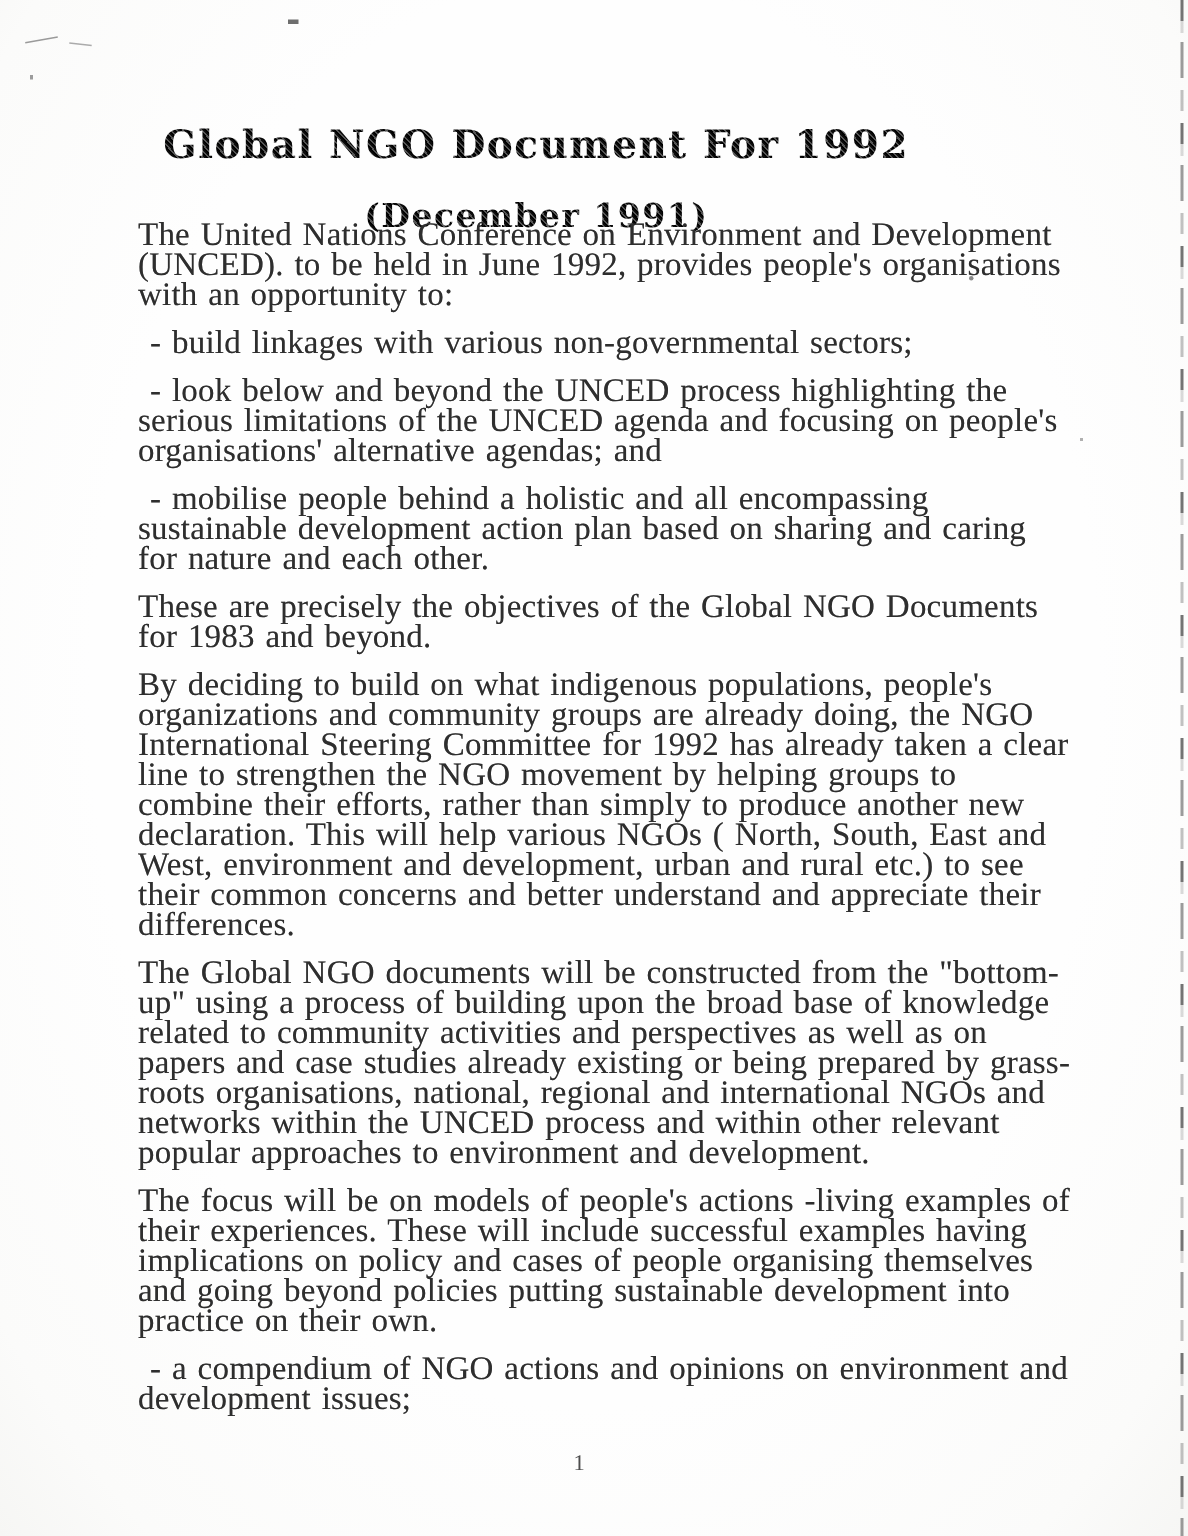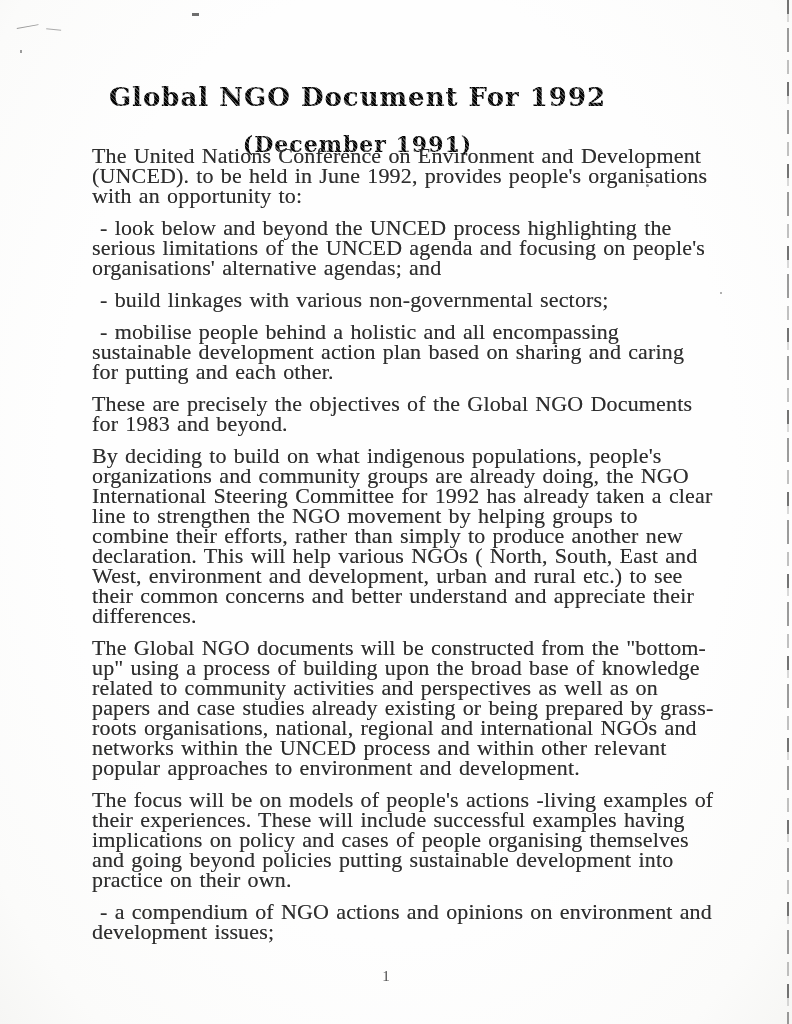--- a/index.html
+++ b/index.html
@@ -113,23 +113,23 @@
 
 <div class="page">
 
   <div class="title-block">
     <div class="title-line1">Global NGO Document For 1992</div>
     <div class="title-line2">(December 1991)</div>
   </div>
 
   <div class="content">
     <div class="block paragraph">The United Nations Conference on Environment and Development (UNCED). to be held in June 1992, provides people's organisations with an opportunity to:</div>
+    <div class="block bullet">- build linkages with various non-governmental sectors;</div>
     <div class="block bullet">- look below and beyond the UNCED process highlighting the serious limitations of the UNCED agenda and focusing on people's organisations' alternative agendas; and</div>
-    <div class="block bullet">- build linkages with various non-governmental sectors;</div>
-    <div class="block bullet">- mobilise people behind a holistic and all encompassing sustainable development action plan based on sharing and caring for putting and each other.</div>
+    <div class="block bullet">- mobilise people behind a holistic and all encompassing sustainable development action plan based on sharing and caring for nature and each other.</div>
     <div class="block paragraph">These are precisely the objectives of the Global NGO Documents for 1983 and beyond.</div>
     <div class="block paragraph">By deciding to build on what indigenous populations, people's organizations and community groups are already doing, the NGO International Steering Committee for 1992 has already taken a clear line to strengthen the NGO movement by helping groups to combine their efforts, rather than simply to produce another new declaration.  This will help various NGOs ( North, South, East and West, environment and development, urban and rural etc.) to see their common concerns and better understand and appreciate their differences.</div>
     <div class="block paragraph">The Global NGO documents will be constructed from the "bottom-up" using a process of building upon the broad base of knowledge related to community activities and perspectives as well as on papers and case studies already existing or being prepared by grass-roots organisations, national, regional and international NGOs and networks within the UNCED process and within other relevant popular approaches to environment and development.</div>
     <div class="block paragraph">The focus will be on models of people's actions -living examples of their experiences. These will include successful examples having implications on policy and cases of people organising themselves and going beyond policies putting sustainable development into practice on their own.</div>
     <div class="block bullet">- a compendium of NGO actions and opinions on environment and development issues;</div>
   </div>
 
   <div class="page-number">1</div>
 
   <div class="scan-edge-line"></div>

